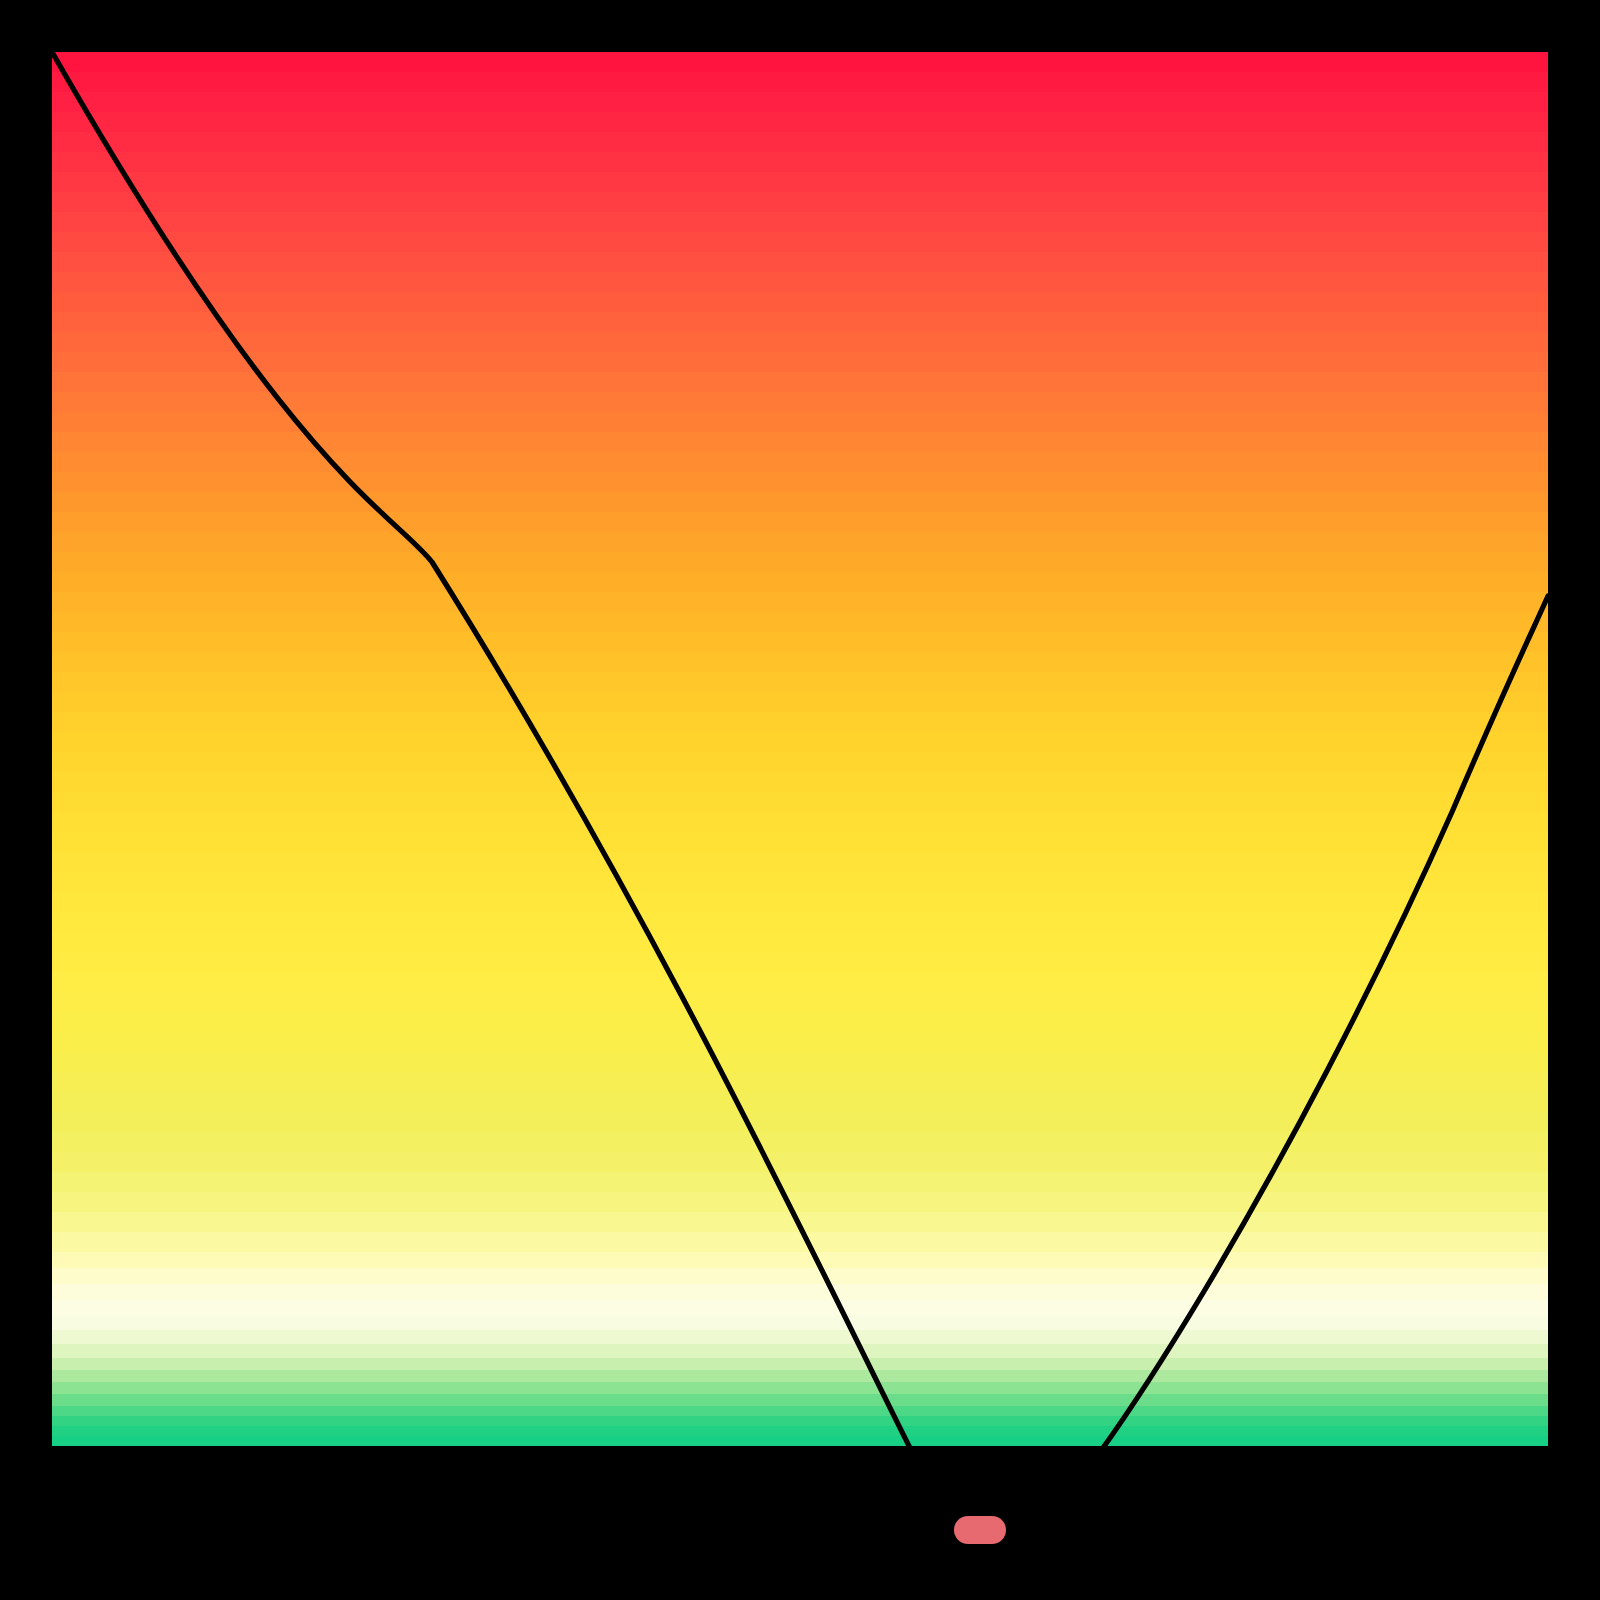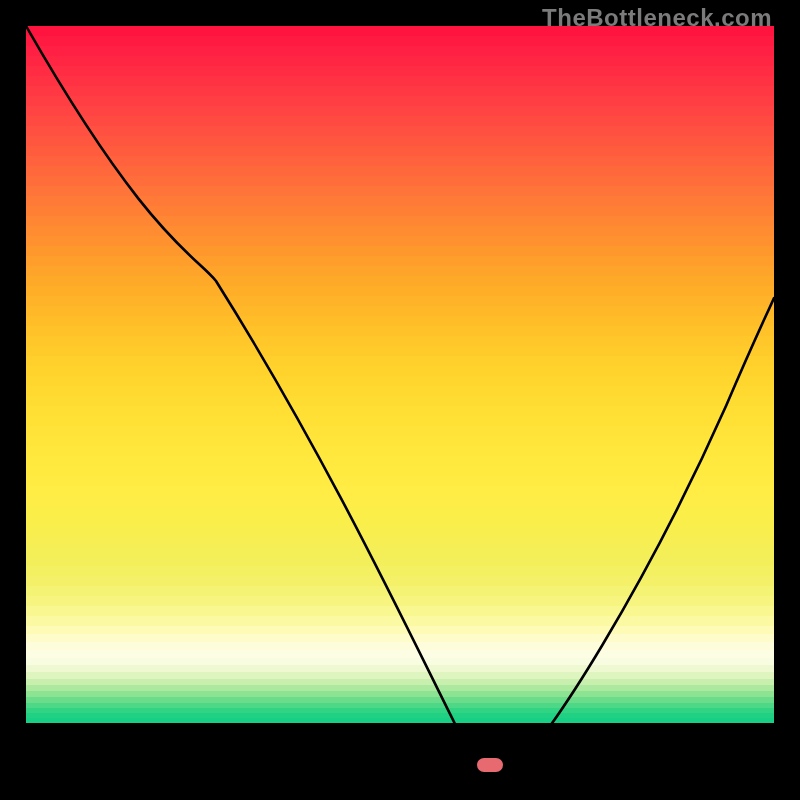--- a/index.html
+++ b/index.html
@@ -142,14 +142,13 @@
         <div style="height: 5px; background: rgb(76, 216, 134);"></div>
         <div style="height: 5px; background: rgb(50, 212, 132);"></div>
         <div style="height: 5px; background: rgb(32, 209, 132);"></div>
         <div style="height: 5px; background: rgb(24, 208, 133);"></div>
       </div>
     <svg class="curve-svg" viewBox="0 0 748 748" preserveAspectRatio="none">
       <path id="curve-path" d="M 0 0 C 120 210, 170 230, 190 255 C 300 430, 380 600, 430 700 C 450 730, 452 738, 460 740 L 490 740 C 520 718, 620 560, 700 380 C 730 310, 740 290, 748 272" fill="none" stroke="#000" stroke-width="2.6" stroke-linecap="round" stroke-linejoin="round"></path>
     </svg>
     <div class="marker" id="marker" style="left: 463.76px; top: 739.024px; background: rgb(230, 106, 111);"></div>
   </div>
-  <div class="watermark">TheBottleneck.com</div>
 </div>
 
 </body></html>

